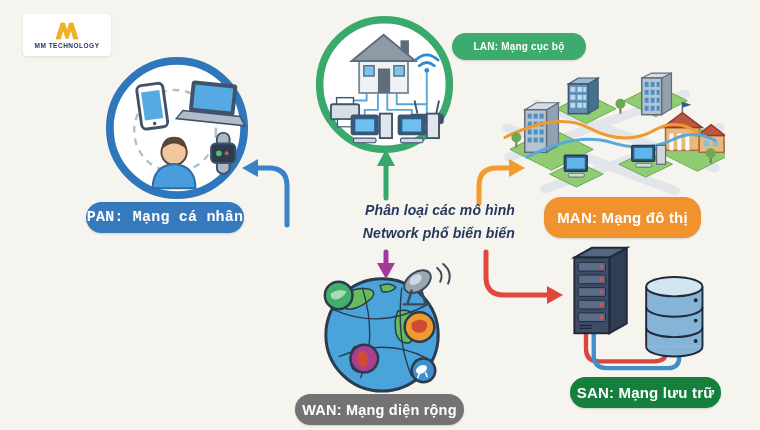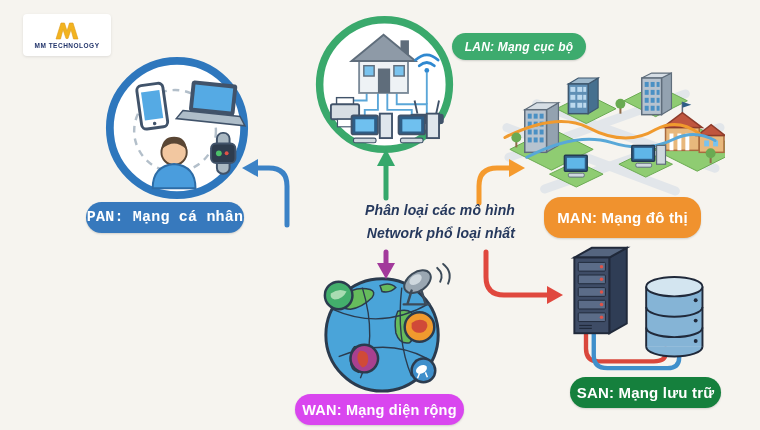--- a/index.html
+++ b/index.html
@@ -3,21 +3,21 @@
 <meta charset="utf-8">
 <style>
   html,body{margin:0;padding:0;}
   body{font-family:"Liberation Sans",sans-serif;}
   #canvas{position:relative;width:760px;height:430px;overflow:hidden;background:#f6f4ef;}
   .abs{position:absolute;}
   .pill{position:absolute;display:flex;align-items:center;justify-content:center;
         color:#fff;font-weight:bold;border-radius:17px;white-space:nowrap;
         box-shadow:0 1px 2px rgba(0,0,0,.15);z-index:6;letter-spacing:.2px;}
   #pill-pan{left:86px;top:202px;width:158px;height:31px;font-size:15px;font-family:Liberation Mono, monospace;}
-  #pill-lan{left:452px;top:33px;width:134px;height:27px;font-size:12px;font-style:italic;}
+  #pill-lan{left:452px;top:33px;width:134px;height:27px;font-size:10px;}
   #pill-man{left:544px;top:197px;width:157px;height:41px;font-size:15px;}
   #pill-wan{left:295px;top:394px;width:169px;height:31px;font-size:14.5px;}
   #pill-san{left:570px;top:377px;width:151px;height:31px;font-size:15px;}
   #title{left:255px;top:199px;width:260px;text-align:right;font-size:14px;
          font-weight:bold;line-height:23px;z-index:4;letter-spacing:.1px;font-style:italic;}
   #logo-card{left:23px;top:14px;width:88px;height:42px;background:#fff;border-radius:4px;
              box-shadow:0 1px 3px rgba(0,0,0,.10);display:flex;flex-direction:column;
              align-items:center;justify-content:center;gap:2px;z-index:6;}
   #logo-text{font-size:6.5px;font-weight:bold;color:#23356b;letter-spacing:.5px;}
   svg{display:block;}
@@ -31,21 +31,21 @@
 
   <div id="logo-card" class="abs">
     <svg width="24" height="18" viewBox="0 0 24 18">
       <polygon points="1,17 6,1 9.5,1 12,9 14.5,1 18,1 23,17 18.5,17 16,7.5 13,16.5 11,16.5 8,7.5 5.5,17" fill="#f2b31f" stroke="#df9a1a" stroke-width="0.6"></polygon>
     </svg>
     <div id="logo-text" style="color: rgb(35, 53, 107);">MM TECHNOLOGY</div>
   </div>
 
   <div id="title" class="abs" style="color: rgb(38, 57, 93);">
     <div>Phân loại các mô hình</div>
-    <div>Network phổ loại nhất</div>
+    <div>Network phổ biến biến</div>
   </div>
 
   <svg class="abs illu" style="left:104px;top:55px;" width="146" height="146" viewBox="0 0 150 150">
     <circle cx="75" cy="75" r="69" fill="#ffffff" stroke="#2e77bd" stroke-width="8"></circle>
     <circle cx="73" cy="78" r="42" fill="none" stroke="#b3bfca" stroke-width="2.5" stroke-dasharray="7 6"></circle>
     <g transform="rotate(-8 50 52)">
       <rect x="36" y="30" width="27" height="45" rx="5" fill="#ffffff" stroke="#41536a" stroke-width="3"></rect>
       <rect x="40" y="37" width="19" height="29" fill="#55aae4"></rect>
       <circle cx="49.5" cy="70.5" r="1.8" fill="#41536a"></circle>
     </g>
@@ -321,16 +321,16 @@
     </g>
     <g fill="none" stroke-linecap="round">
       <path d="M486 252 L486 277 Q486 295 504 295 L547 295" stroke="#e0483e" stroke-width="5"></path>
       <polygon points="547,286 563,295 547,304" fill="#e0483e" stroke="none"></polygon>
     </g>
   </svg>
 
   <div id="pill-pan" class="pill" style="background: rgb(55, 121, 189);">PAN: Mạng cá nhân</div>
   <div id="pill-lan" class="pill" style="background: rgb(61, 171, 110);">LAN: Mạng cục bộ</div>
   <div id="pill-man" class="pill" style="background: rgb(240, 146, 46);">MAN: Mạng đô thị</div>
-  <div id="pill-wan" class="pill" style="background: #d946ef;">WAN: Mạng diện rộng</div>
+  <div id="pill-wan" class="pill" style="background: #737373;">WAN: Mạng diện rộng</div>
   <div id="pill-san" class="pill" style="background: #15803d;">SAN: Mạng lưu trữ</div>
 
 </div>
 
 </body></html>

